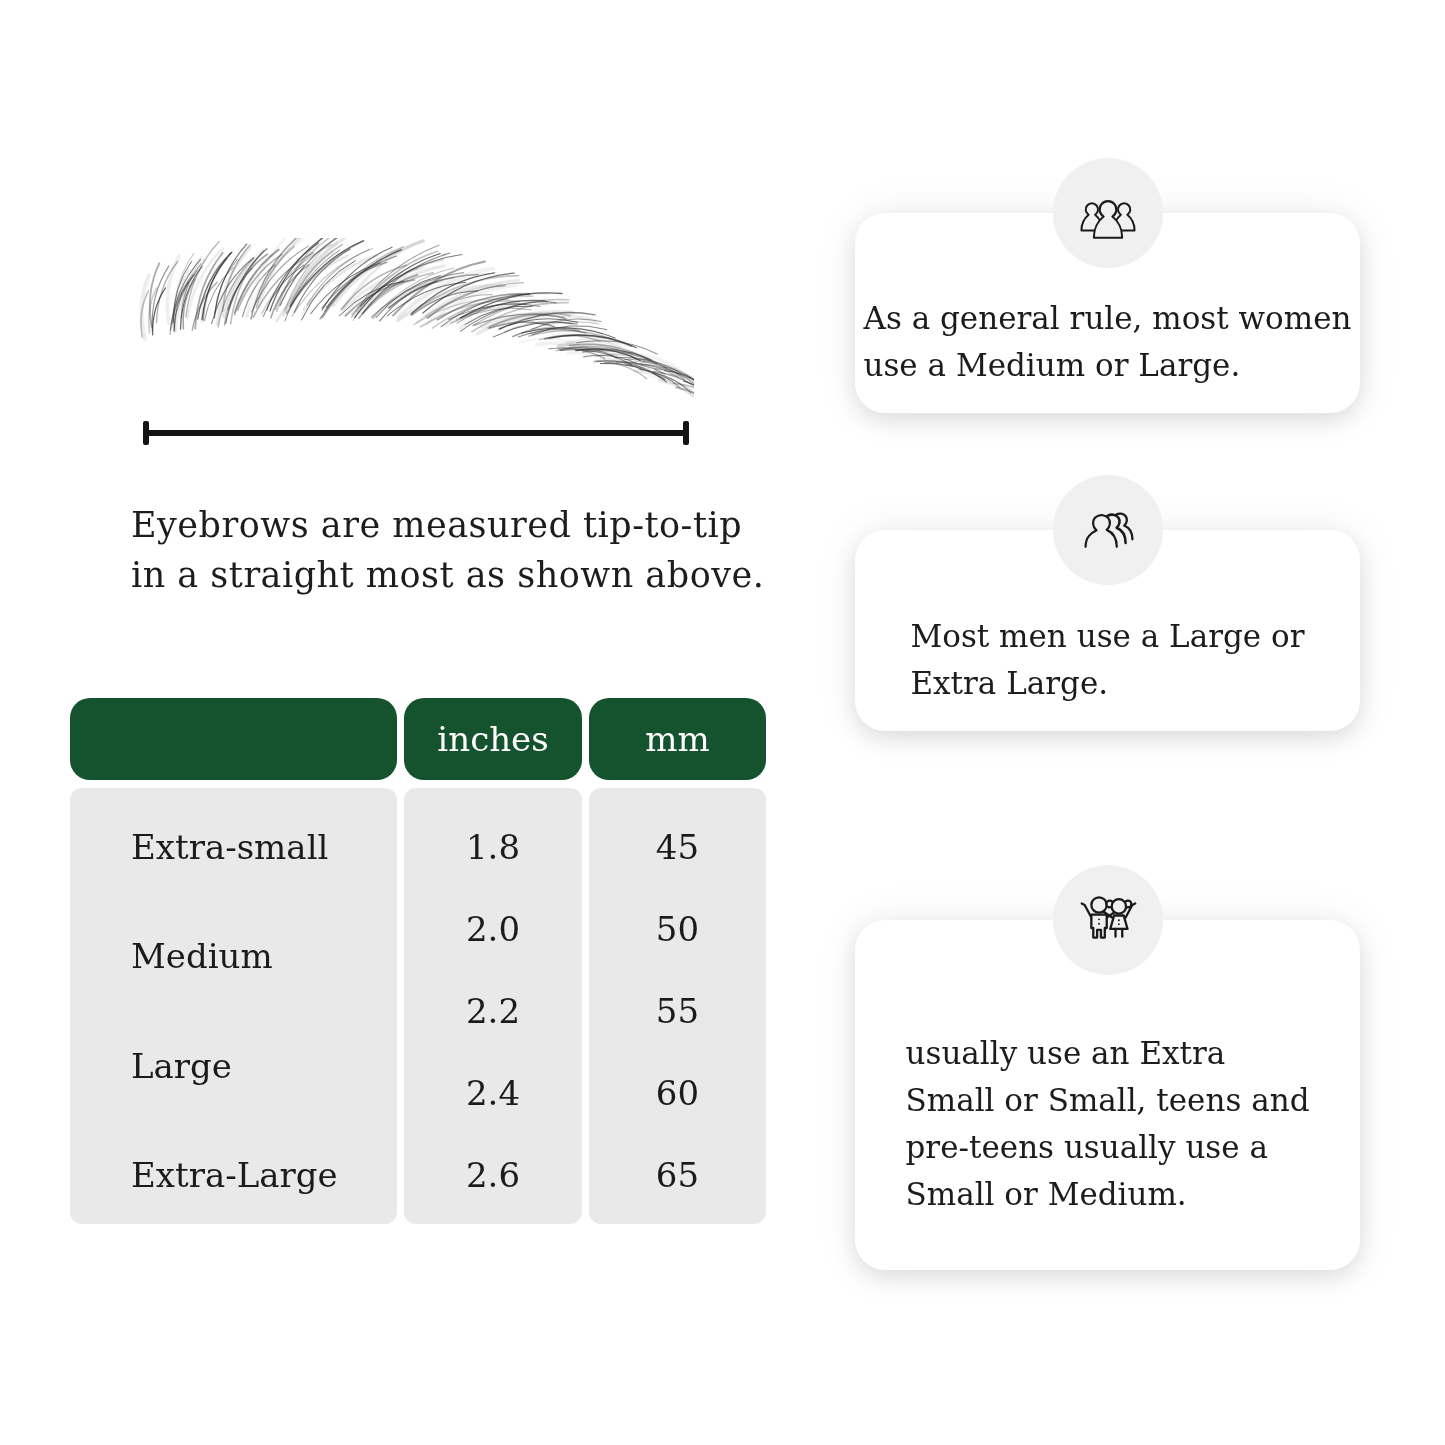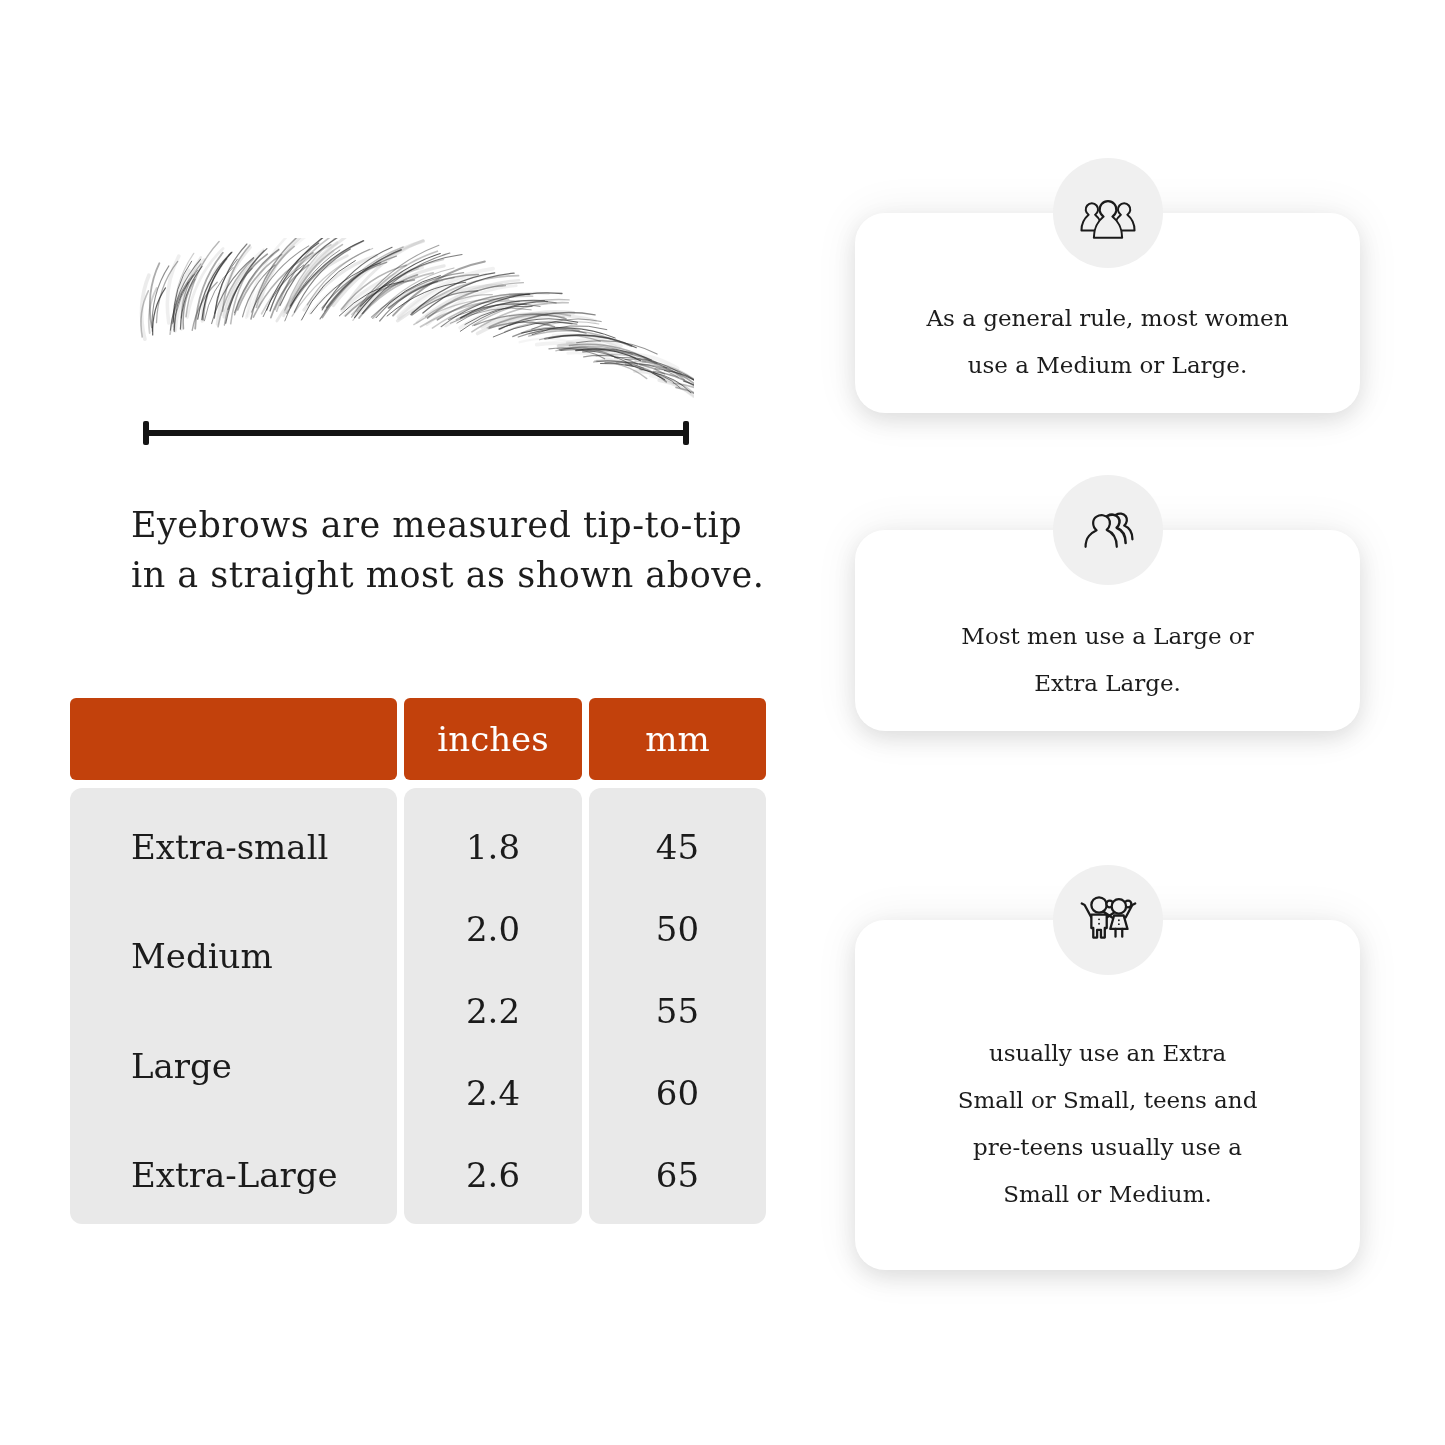--- a/index.html
+++ b/index.html
@@ -34,21 +34,21 @@
     position:absolute;left:131px;top:500px;
     font-size:35px;line-height:50px;color:#1d1d1d;
     letter-spacing:0.5px;
   }
   .figure-caption .cap-line{white-space:nowrap;}
 
   
   .size-table{position:absolute;left:70px;top:698px;width:696px;}
   .t-head{display:flex;gap:7px;height:82px;}
   .th{
-    background:#c2410c;color:#ffffff;border-radius:6px;
+    background:#14532d;color:#ffffff;border-radius:20px;
     font-size:34px;display:flex;align-items:center;justify-content:center;
   }
   .th-blank{width:327px;}
   .th-inches{width:178px;}
   .th-mm{width:177px;text-align:center;}
   .t-body{display:flex;gap:7px;height:436px;margin-top:8px;}
   .t-col{
     background:#e9e9e9;border-radius:12px;
     display:flex;flex-direction:column;justify-content:space-between;
     padding:36px 0 26px 0;box-sizing:border-box;
@@ -73,21 +73,21 @@
   .card-women{top:213px;height:200px;}
   .card-men{top:530px;height:201px;}
   .card-kids{top:920px;height:350px;}
   .icon-badge{
     position:absolute;left:50%;top:-55px;transform:translateX(-50%);
     width:110px;height:110px;border-radius:50%;
     background:#f0f0f0;
     display:flex;align-items:center;justify-content:center;
   }
   .card-text{
-    text-align:center;font-size:23px;line-height:47px;color:#1c1c1c;
+    font-size:31px;line-height:47px;color:#1c1c1c;
   }
   .card-text .card-line{white-space:nowrap;}
 </style>
 </head>
 <body>
 
 <div class="page">
 
   <svg class="eyebrow-art" viewBox="0 0 566 160">
       <path d="M 16.9 101.2 Q 8.6 66.9 20.9 37.2" fill="none" stroke="#9a9a9a" stroke-width="3.67" stroke-opacity="0.19" stroke-linecap="round"></path>

